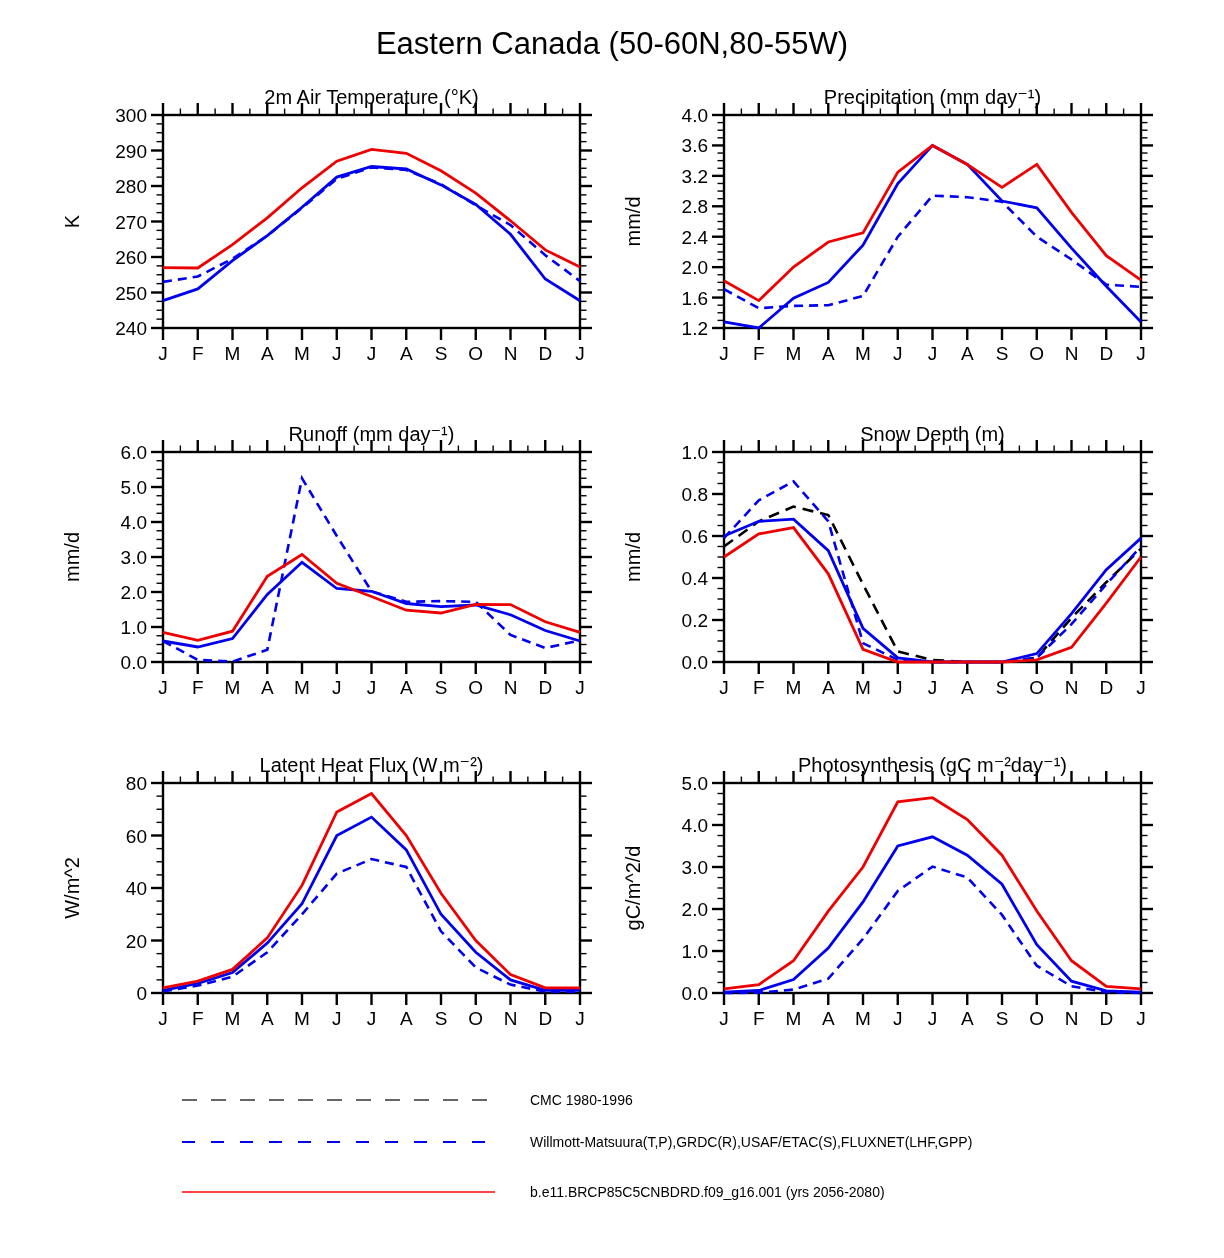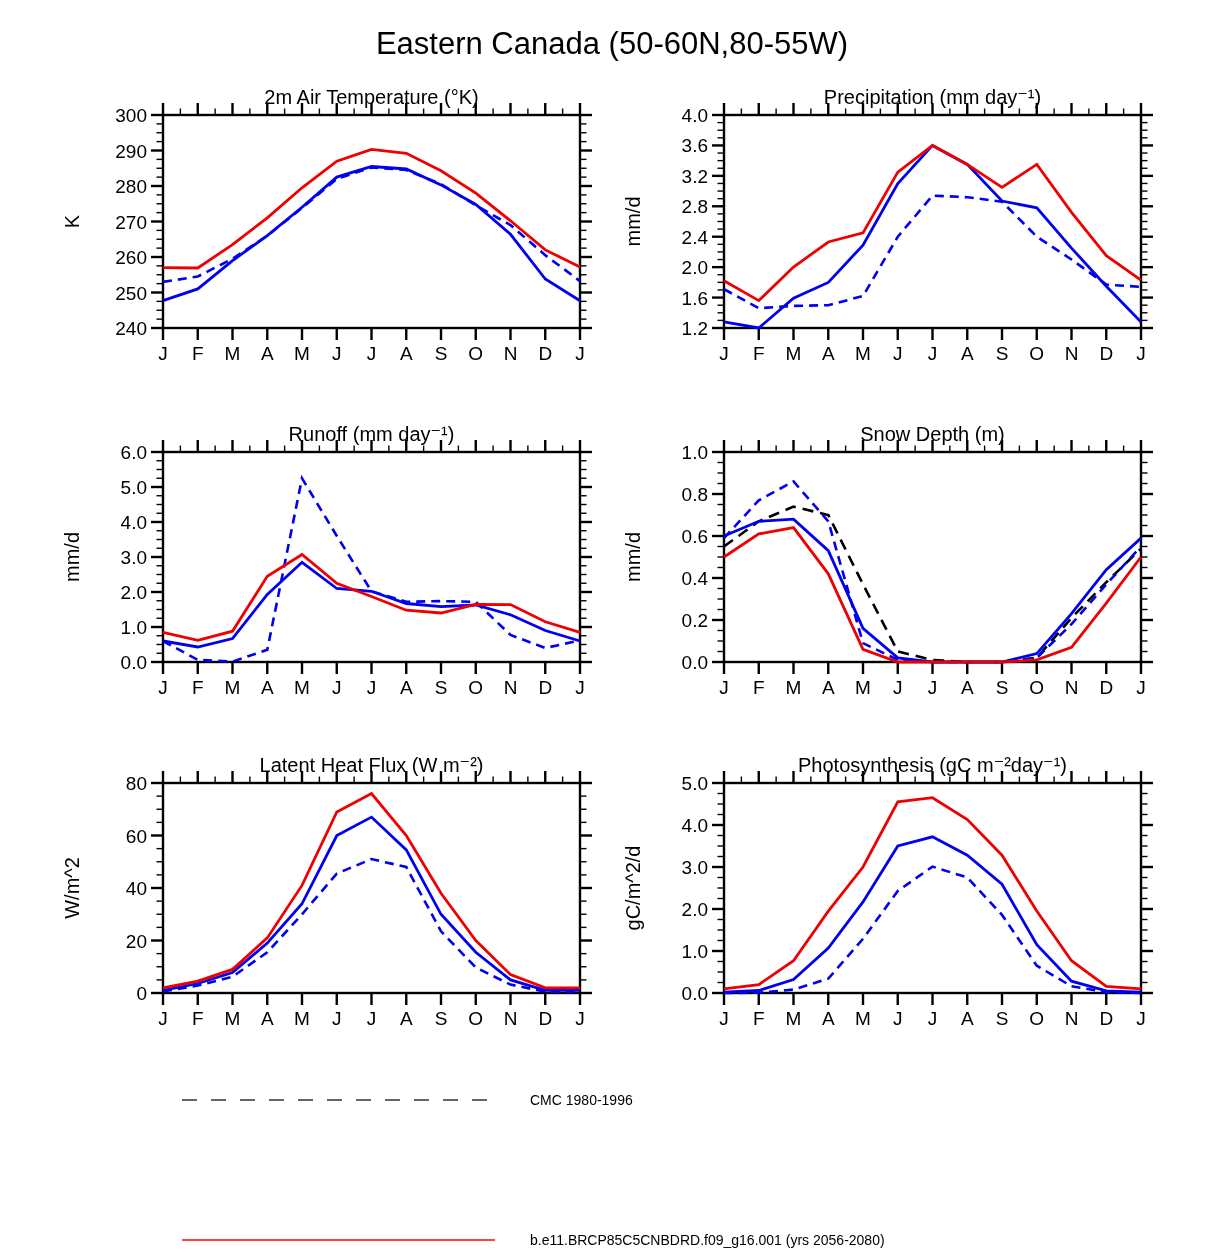--- a/index.html
+++ b/index.html
@@ -6,21 +6,21 @@
   .figure{position:relative;width:1224px;height:1258px;background:#fff;
           font-family:"Liberation Sans","DejaVu Sans",sans-serif;color:#000;overflow:hidden;}
   .main-title{position:absolute;top:26px;left:0;width:100%;text-align:center;
               font-size:31px;letter-spacing:0px;color:#000;}
   svg.panel{position:absolute;width:612px;height:320px;}
   #p0{left:0;top:60px;}   #p1{left:612px;top:60px;}
   #p2{left:0;top:395px;}  #p3{left:612px;top:395px;}
   #p4{left:0;top:726px;}  #p5{left:612px;top:726px;}
   svg text{fill:#000;font-family:"Liberation Sans","DejaVu Sans",sans-serif;}
   .legend-row{position:absolute;left:180px;display:flex;align-items:center;height:24px;}
-  #lr0{top:1088px;} #lr1{top:1130px;} #lr2{top:1172px;} #lr3{top:1228px;}
+  #lr0{top:1088px;} #lr1{top:1130px;} #lr2{top:1172px;} #lr3{top:1180px;}
   .legend-row svg{width:317px;height:24px;flex:0 0 auto;}
   .legend-label{margin-left:33px;font-size:14px;white-space:nowrap;color:#000;}
 </style>
 </head>
 <body>
 
 <div class="figure">
   <div class="main-title">Eastern Canada (50-60N,80-55W)</div>
 
   <svg id="p0" class="panel" viewBox="0 60 612 320">
@@ -693,19 +693,25 @@
       <polyline points="724.0,993.0 758.8,992.6 793.5,989.6 828.3,978.7 863.0,938.8 897.8,890.9 932.5,866.6 967.3,877.5 1002.0,914.9 1036.8,965.7 1071.5,986.3 1106.3,992.2 1141.0,993.0" fill="none" stroke="#0000ee" stroke-width="2.6" stroke-linejoin="miter" stroke-dasharray="9 6"></polyline>
       <polyline points="724.0,988.8 758.8,984.6 793.5,960.7 828.3,911.1 863.0,867.0 897.8,801.9 932.5,797.7 967.3,819.5 1002.0,855.2 1036.8,911.1 1071.5,960.7 1106.3,986.3 1141.0,988.8" fill="none" stroke="#ee0000" stroke-width="2.8" stroke-linejoin="miter"></polyline>
     </svg>
 
   <div id="lr0" class="legend-row">
     <svg viewBox="0 0 317 24">
         <line x1="2" y1="12" x2="315" y2="12" stroke="#666666" stroke-width="2" stroke-dasharray="15 14"></line>
       </svg>
     <span class="legend-label">CMC 1980-1996</span>
   </div>
+  <div id="lr1" class="legend-row">
+    <svg viewBox="0 0 317 24">
+        <line x1="2" y1="12" x2="315" y2="12" stroke="#0000ee" stroke-width="2" stroke-dasharray="13 16"></line>
+      </svg>
+    <span class="legend-label">Willmott-Matsuura(T,P),GRDC(R),USAF/ETAC(S),FLUXNET(LHF,GPP)</span>
+  </div>
   <div id="lr3" class="legend-row">
     <svg viewBox="0 0 317 24">
         <line x1="2" y1="12" x2="315" y2="12" stroke="#ff4444" stroke-width="2"></line>
       </svg>
     <span class="legend-label">b.e11.BRCP85C5CNBDRD.f09_g16.001 (yrs 2056-2080)</span>
   </div>
 </div>
 
 </body></html>

